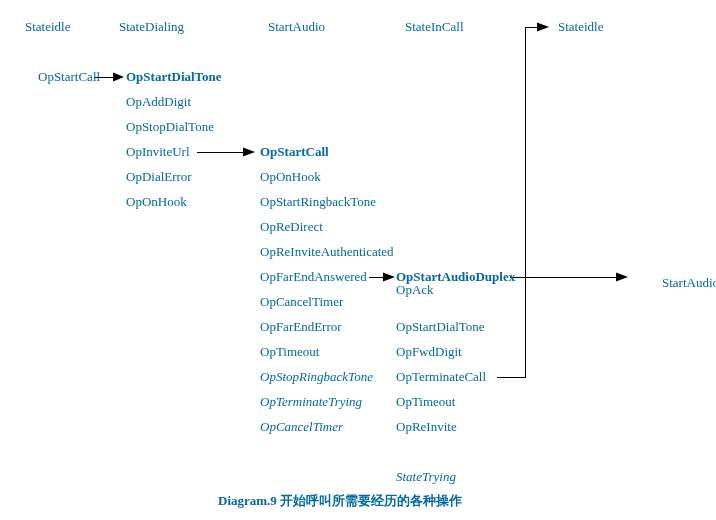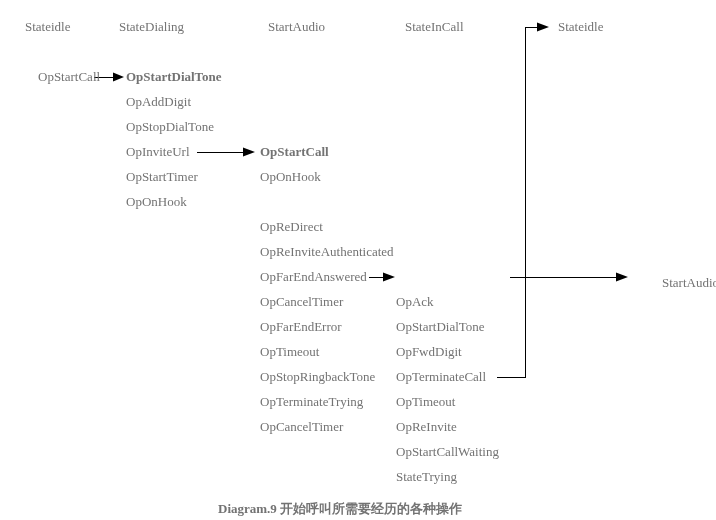--- a/index.html
+++ b/index.html
@@ -14,31 +14,31 @@
     background: #ffffff;
     overflow: hidden;
     font-family: "Liberation Serif", "DejaVu Serif", serif;
     color: #000000;
   }
   .lbl {
     position: absolute;
     font-size: 13px;
     line-height: 16px;
     white-space: nowrap;
-    color: #737373;
+    color: #0369a1;
   }
   .header { }
   .entry {
     font-weight: bold;
   }
   .exit {
+    font-style: italic;
   }
   .caption {
     font-weight: bold;
-    margin-top: 8px;
   }
   #connectors {
     position: absolute;
     left: 0;
     top: 0;
     width: 716px;
     height: 520px;
   }
   #connectors line, #connectors polyline {
     stroke: #000000;
@@ -84,41 +84,42 @@
   <div class="lbl header" style="left:268px;top:19px">StartAudio</div>
   <div class="lbl header" style="left:405px;top:19px">StateInCall</div>
   <div class="lbl header" style="left:558px;top:19px">Stateidle</div>
 
   <div class="lbl" style="left:38px;top:69px">OpStartCall</div>
 
   <div class="lbl entry" style="left:126px;top:69px">OpStartDialTone</div>
   <div class="lbl" style="left:126px;top:94px">OpAddDigit</div>
   <div class="lbl" style="left:126px;top:119px">OpStopDialTone</div>
   <div class="lbl" style="left:126px;top:144px">OpInviteUrl</div>
-  <div class="lbl" style="left:126px;top:169px">OpStartTimer</div>
+  <div class="lbl" style="left:126px;top:169px">OpDialError</div>
   <div class="lbl" style="left:126px;top:194px">OpOnHook</div>
 
   <div class="lbl entry" style="left:260px;top:144px">OpStartCall</div>
   <div class="lbl" style="left:260px;top:169px">OpOnHook</div>
+  <div class="lbl" style="left:260px;top:194px">OpStartRingbackTone</div>
   <div class="lbl" style="left:260px;top:219px">OpReDirect</div>
   <div class="lbl" style="left:260px;top:269px">OpFarEndAnswered</div>
   <div class="lbl" style="left:260px;top:244px">OpReInviteAuthenticated</div>
   <div class="lbl" style="left:260px;top:294px">OpCancelTimer</div>
   <div class="lbl" style="left:260px;top:319px">OpFarEndError</div>
   <div class="lbl" style="left:260px;top:344px">OpTimeout</div>
   <div class="lbl exit" style="left:260px;top:369px">OpStopRingbackTone</div>
   <div class="lbl exit" style="left:260px;top:394px">OpTerminateTrying</div>
   <div class="lbl exit" style="left:260px;top:419px">OpCancelTimer</div>
 
-  <div class="lbl" style="left:396px;top:294px">OpAck</div>
+  <div class="lbl entry" style="left:396px;top:269px">OpStartAudioDuplex</div>
+  <div class="lbl" style="left:396px;top:282px">OpAck</div>
   <div class="lbl" style="left:396px;top:319px">OpStartDialTone</div>
   <div class="lbl" style="left:396px;top:344px">OpFwdDigit</div>
   <div class="lbl" style="left:396px;top:369px">OpTerminateCall</div>
   <div class="lbl" style="left:396px;top:394px">OpTimeout</div>
   <div class="lbl" style="left:396px;top:419px">OpReInvite</div>
-  <div class="lbl" style="left:396px;top:444px">OpStartCallWaiting</div>
   <div class="lbl exit" style="left:396px;top:469px">StateTrying</div>
 
   <div class="lbl" style="left:662px;top:275px">StartAudio</div>
 
   <div class="lbl caption" style="left:218px;top:493px">Diagram.9 开始呼叫所需要经历的各种操作</div>
 
 </div>
 
 </body></html>

